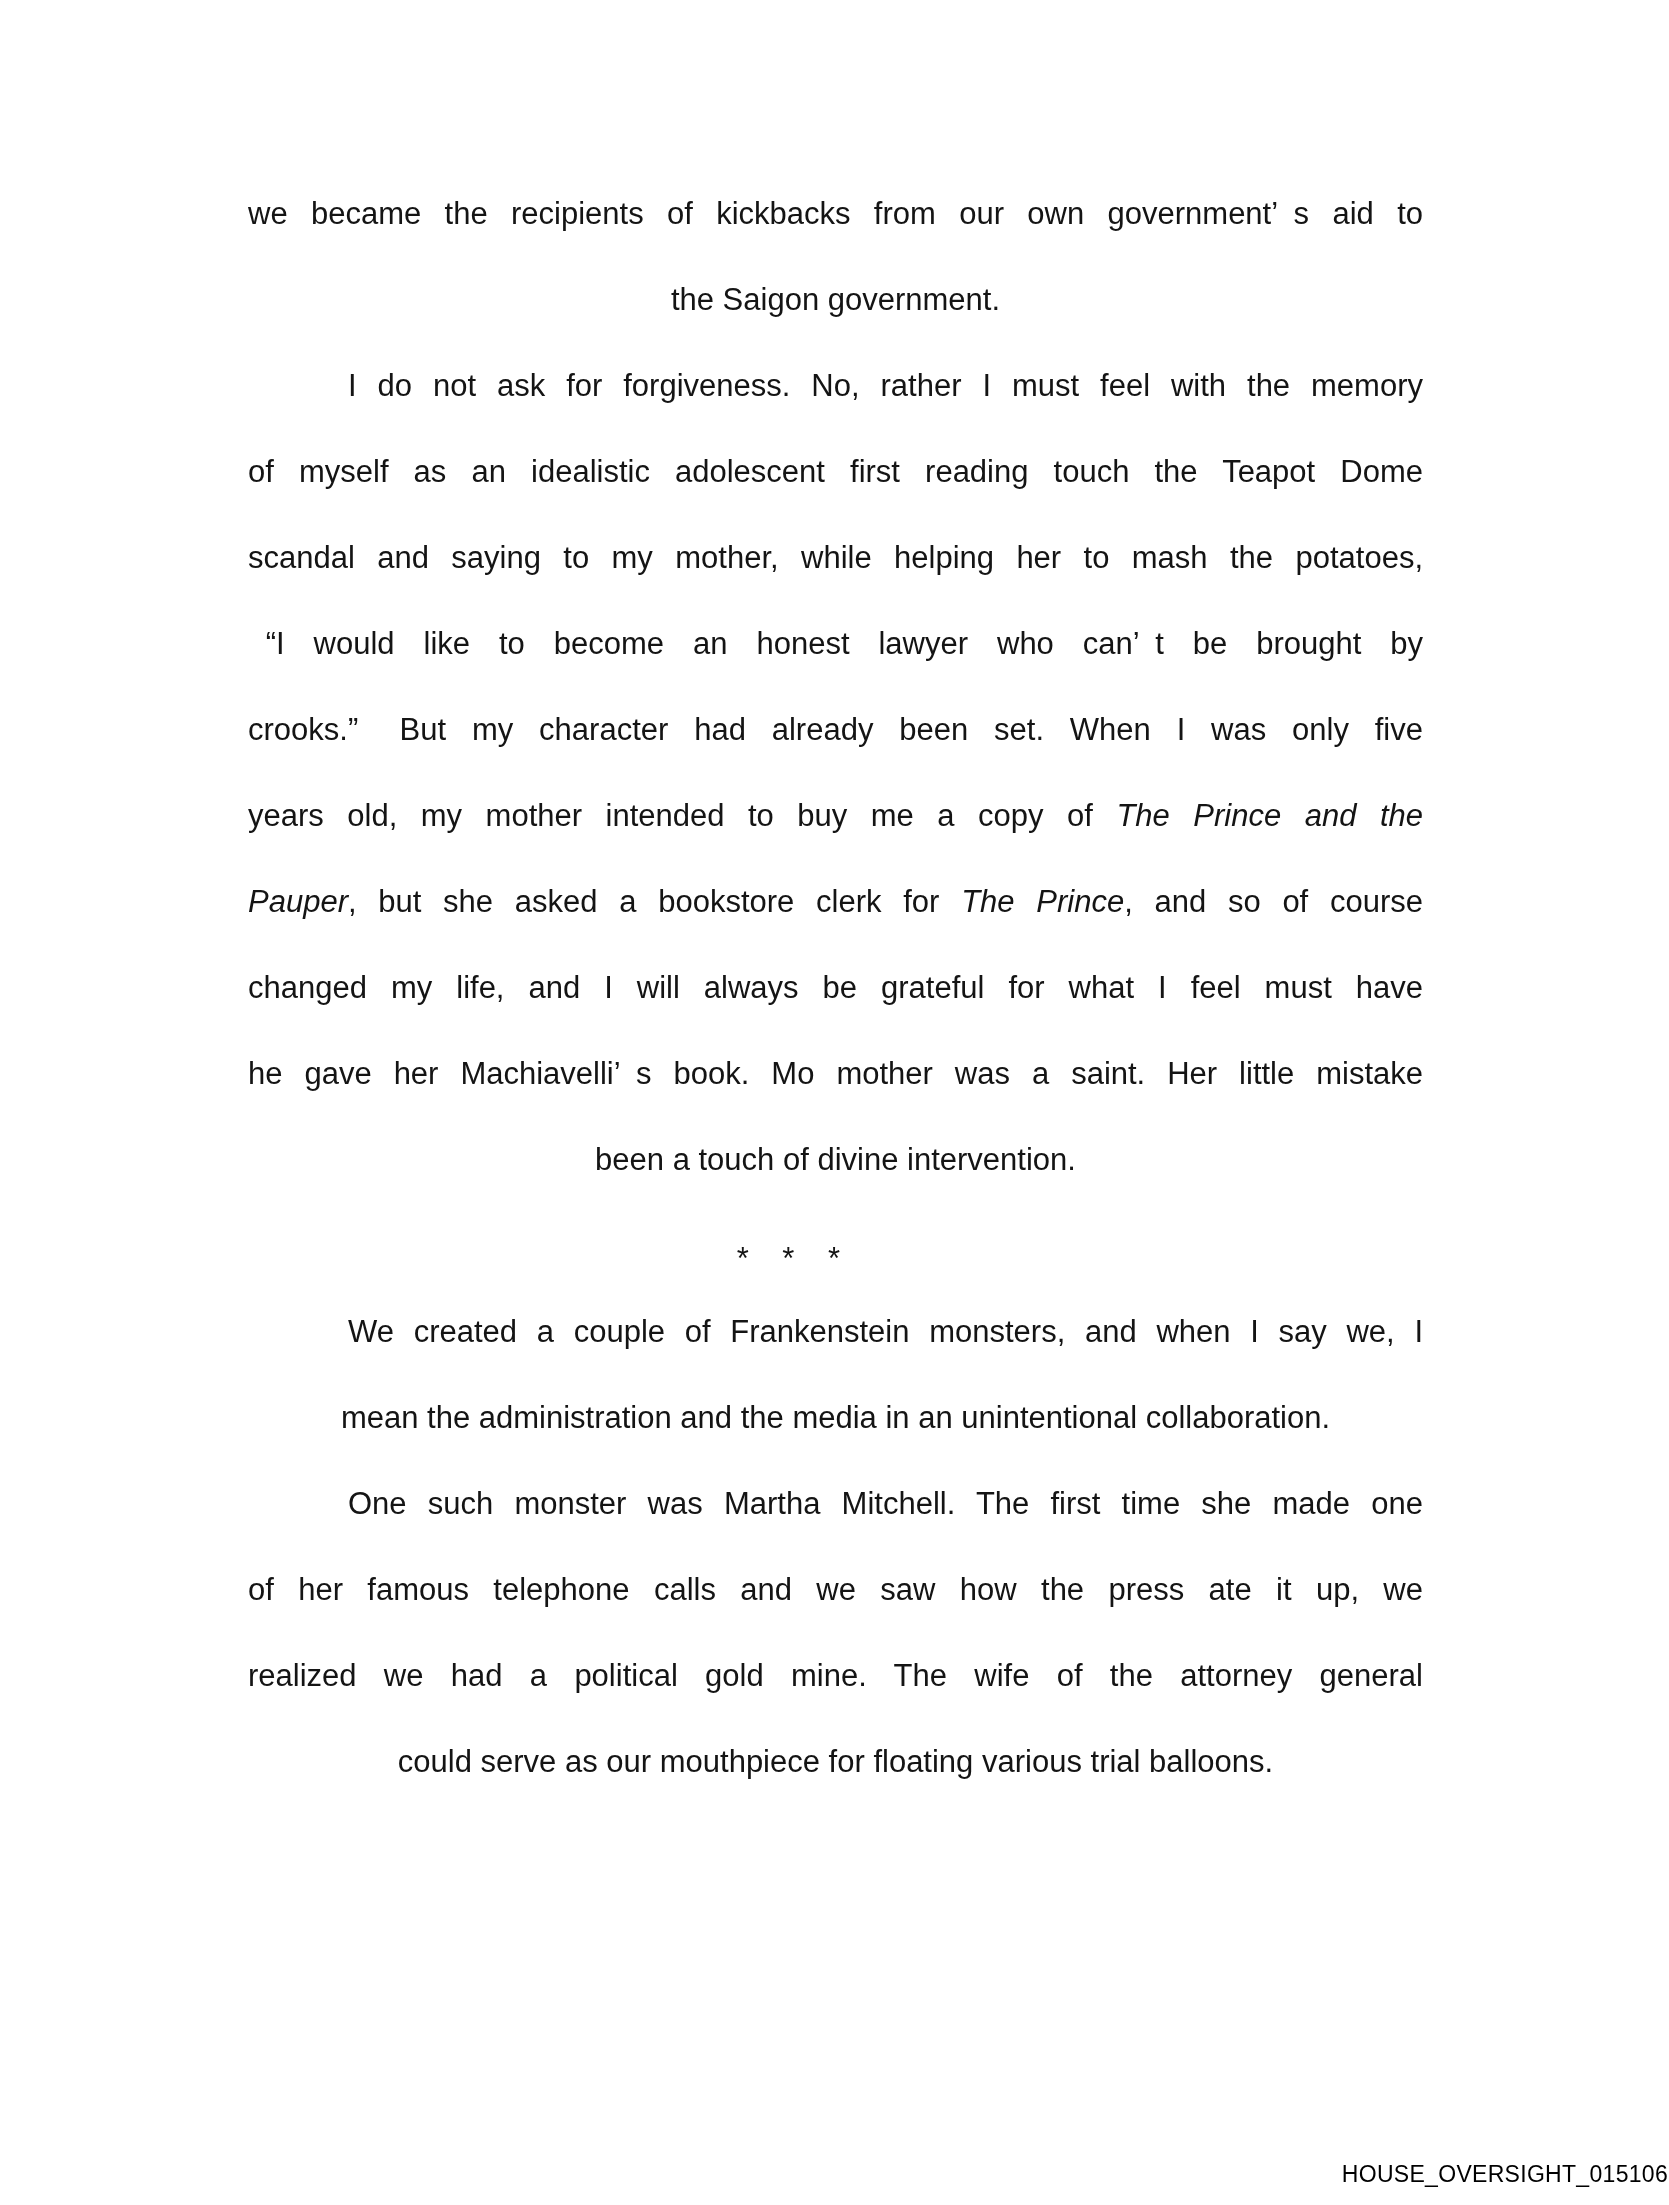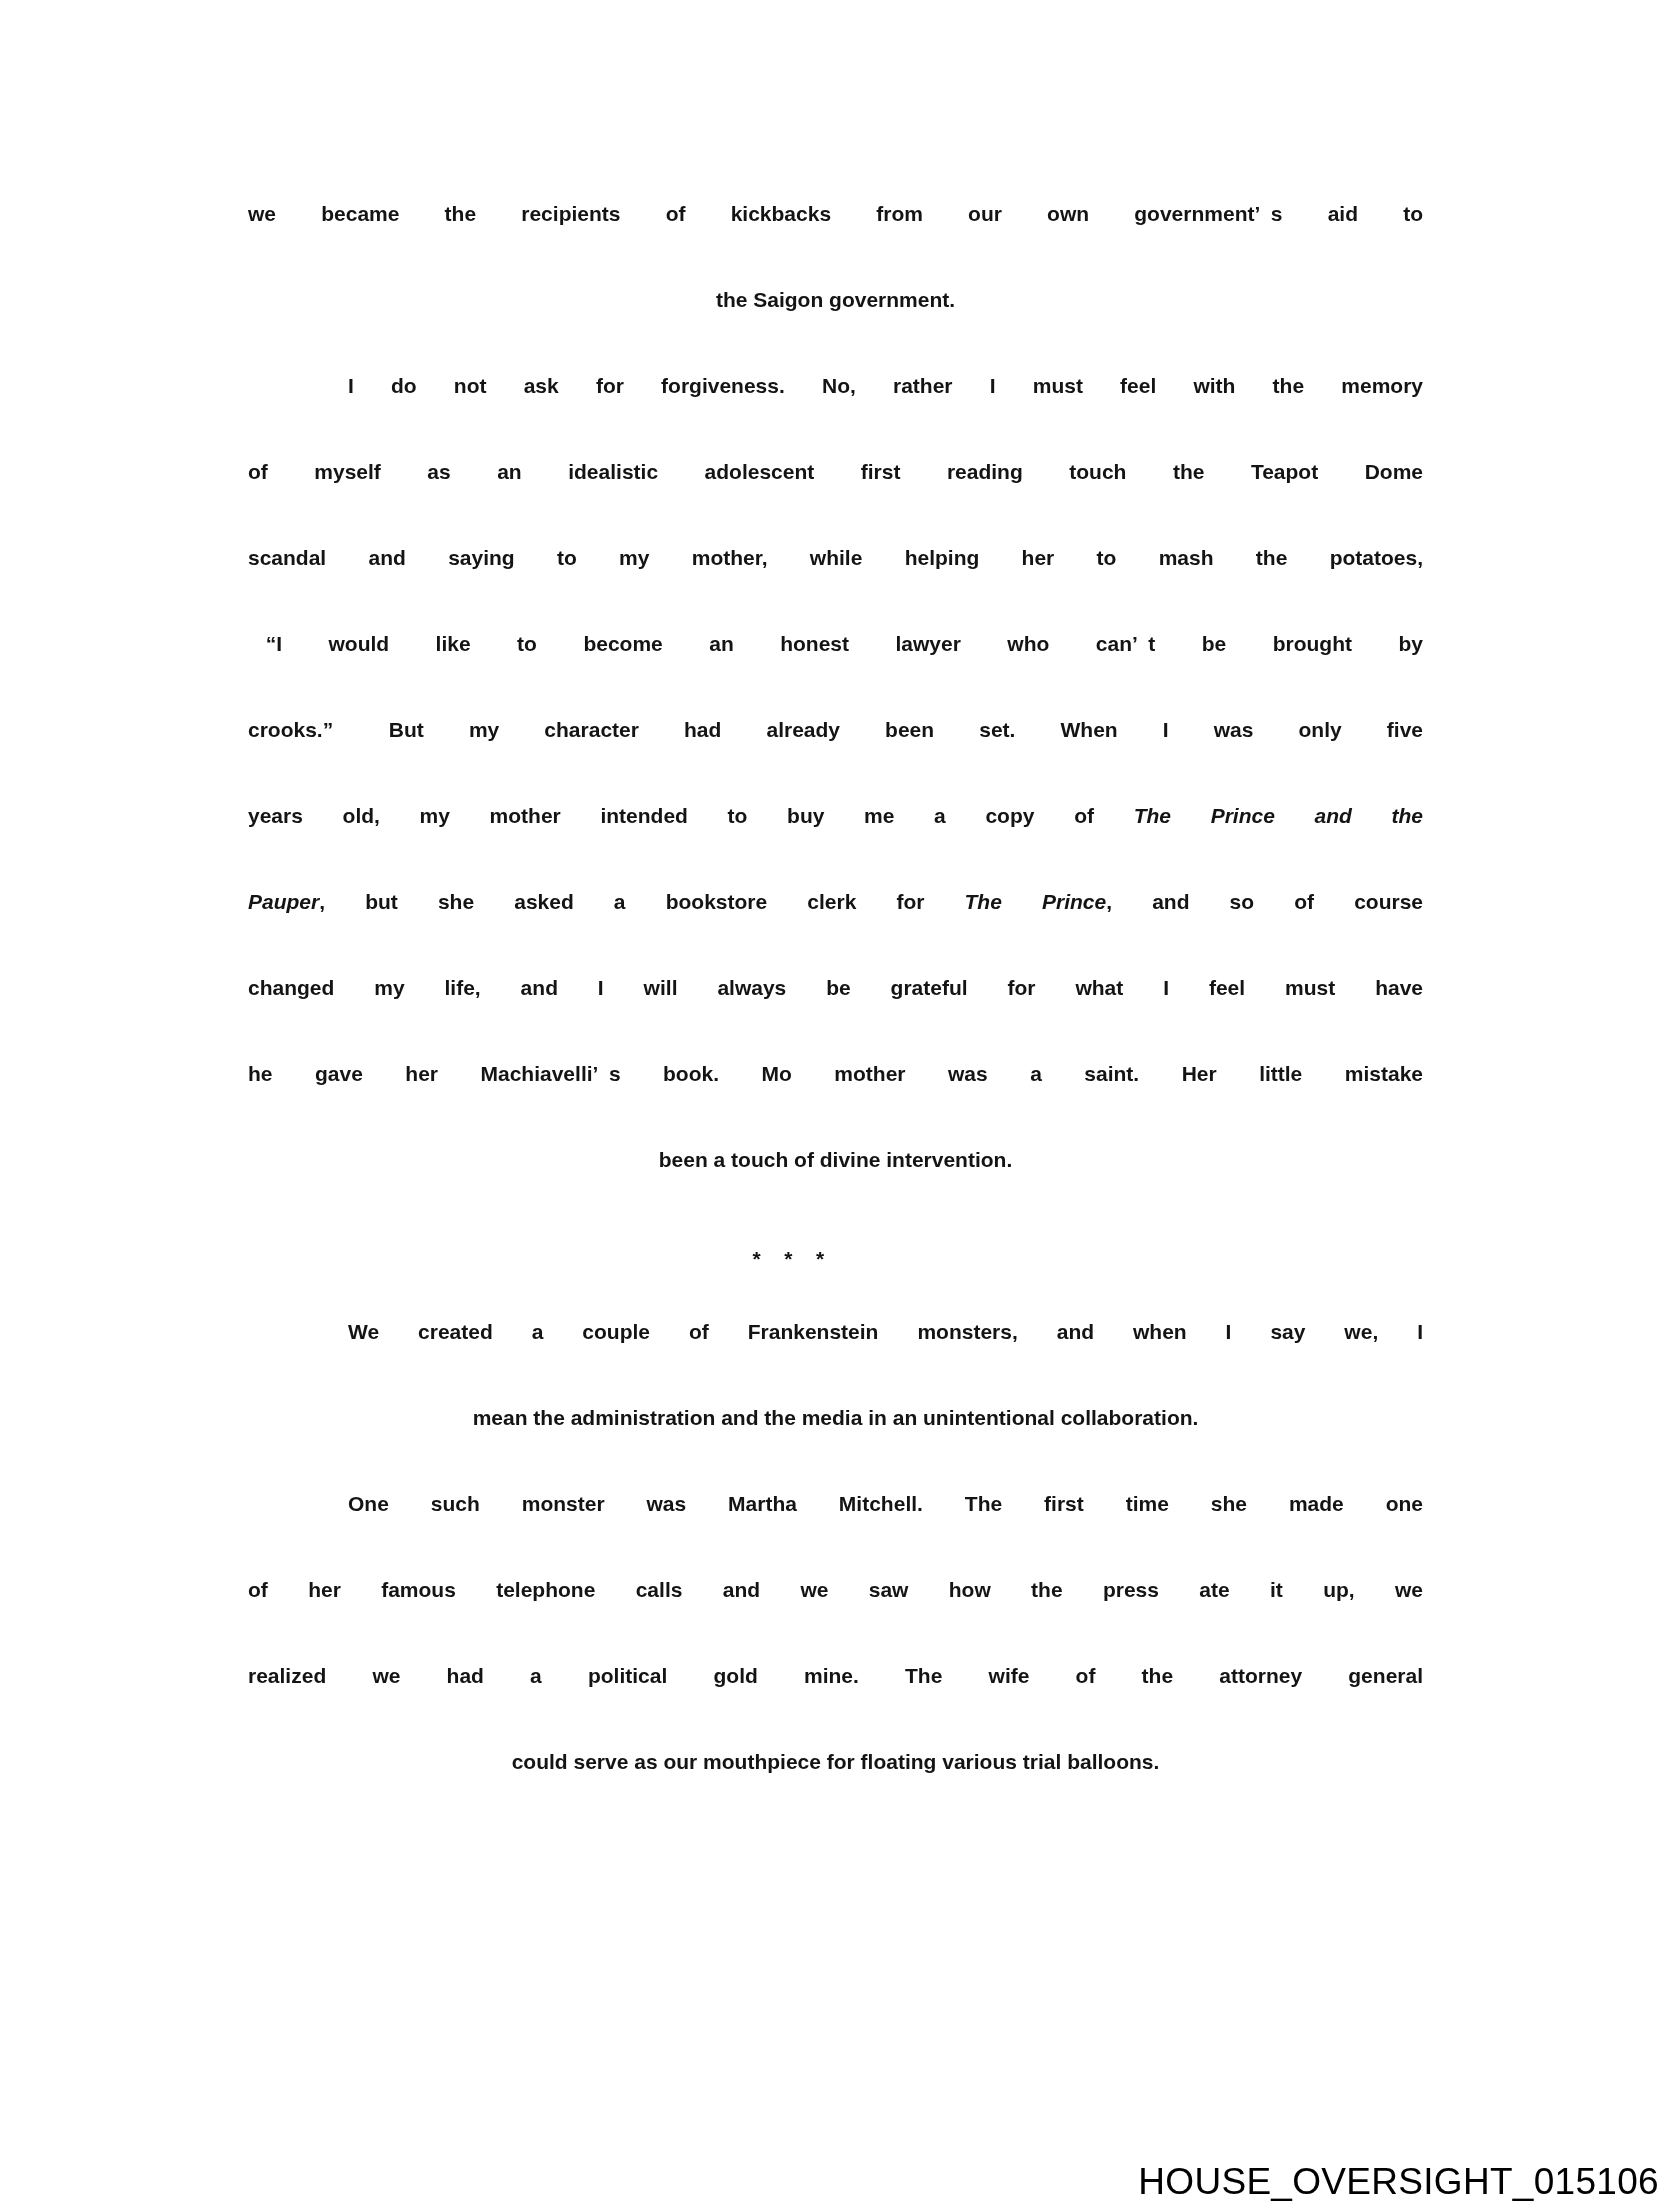--- a/index.html
+++ b/index.html
@@ -20,23 +20,23 @@
     width: 1669px;
     height: 2205px;
     background: #ffffff;
     overflow: hidden;
   }
   .doc-body {
     position: absolute;
     left: 248px;
     top: 171px;
     width: 1175px;
-    font-size: 21px;
+    font-size: 31px;
     line-height: 86px;
-    font-weight: 700;
+    font-weight: 400;
   }
   .line {
     text-align: justify;
     text-align-last: justify;
     white-space: nowrap;
   }
   .line.plain {
     text-align: center;
     text-align-last: auto;
     white-space: normal;
@@ -51,22 +51,22 @@
   .line.qindent { padding-left: 17.7px; }
   .it { font-style: italic; }
   .stars {
     position: relative;
     top: 13px;
     letter-spacing: 1.3px;
   }
   .footer {
     position: absolute;
     top: 2161px;
-    right: 10px;
-    font-size: 37px;
+    right: 1px;
+    font-size: 23px;
     color: #000000;
     letter-spacing: 0.3px;
     text-align: right;
   }
 </style>
 </head>
 <body>
 
 <div class="page">
   <div class="doc-body">

